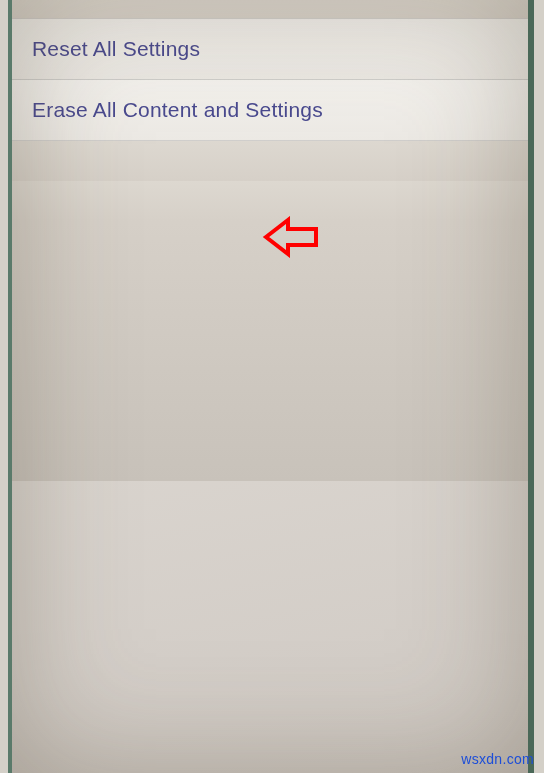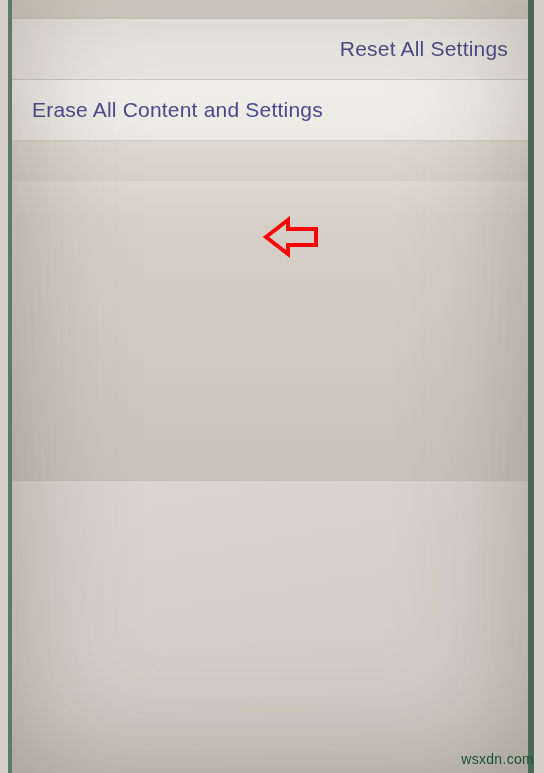--- a/index.html
+++ b/index.html
@@ -34,21 +34,20 @@
       font-size: 21px;
       font-weight: 400;
       color: #4a4a8f;
       letter-spacing: 0.2px;
       border-bottom: 1px solid rgba(140,140,140,0.35);
       cursor: pointer;
       position: relative;
     }
     .cell:first-child {
       border-top: 1px solid rgba(140,140,140,0.25);
-      text-align: right;
     }
     .gap {
       height: 40px;
       background: linear-gradient(180deg, #ddd8d0 0%, #d6d0c8 100%);
     }
     .gap-small {
       height: 18px;
       background: linear-gradient(180deg, #e2ddd5 0%, #dcd6ce 100%);
     }
     .filler {
@@ -59,21 +58,21 @@
       position: absolute;
       top: 216px;
       left: 262px;
       pointer-events: none;
     }
     .watermark {
       position: absolute;
       bottom: 6px;
       right: 10px;
       font-size: 14px;
-      color: #14532d;
+      color: #1d4ed8;
       font-family: Arial, sans-serif;
       letter-spacing: 0.3px;
     }
     .vignette {
       position: absolute;
       inset: 0;
       pointer-events: none;
       box-shadow: inset 0 0 120px rgba(80,70,50,0.35);
     }
   </style>

